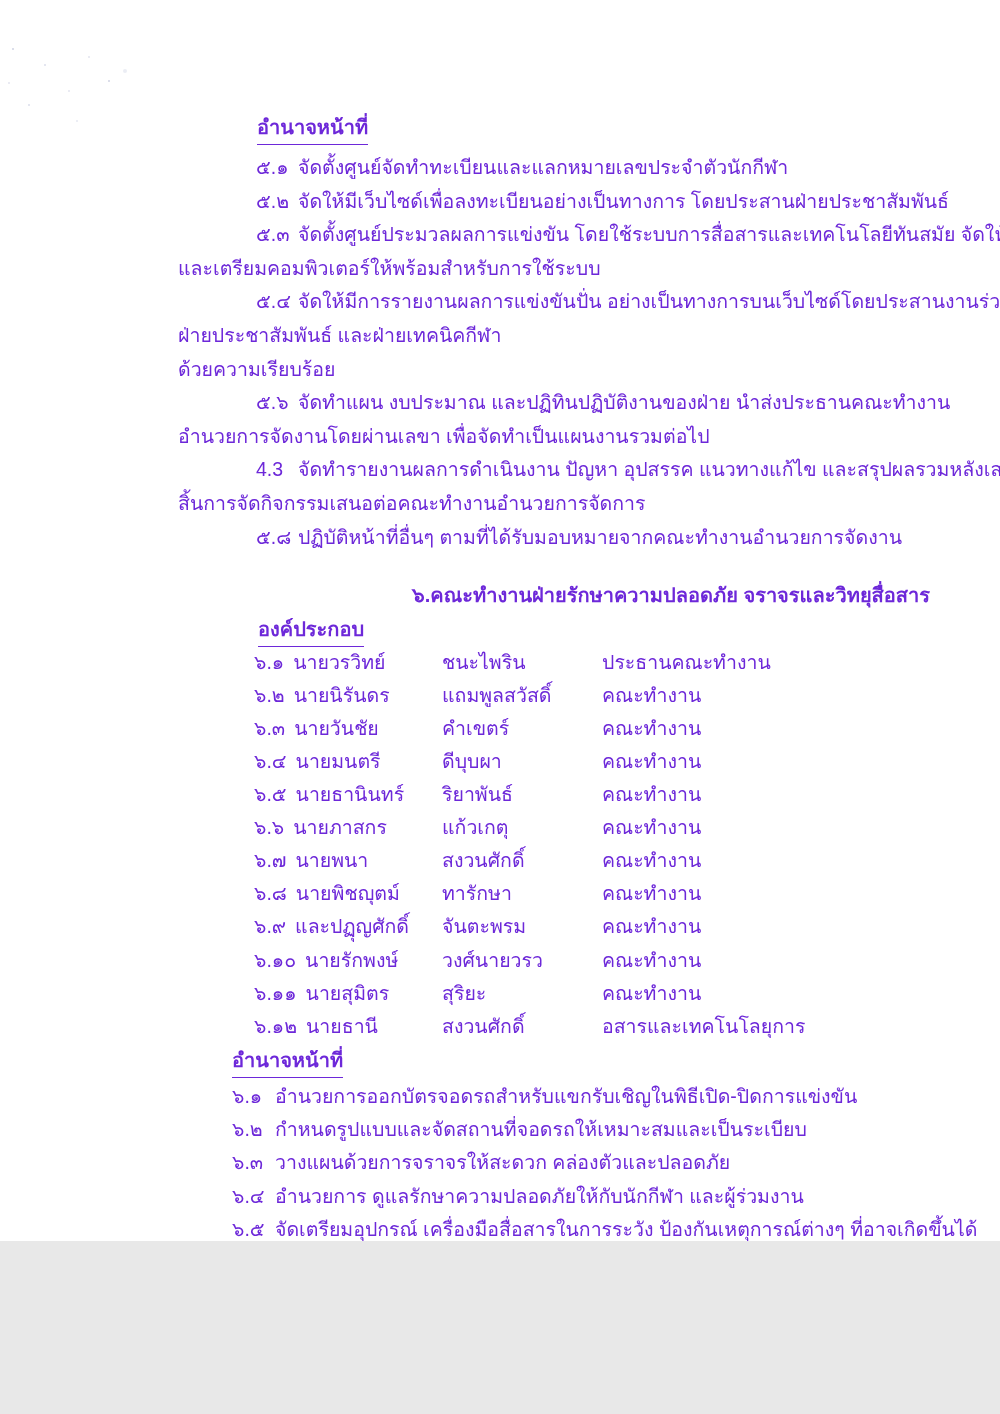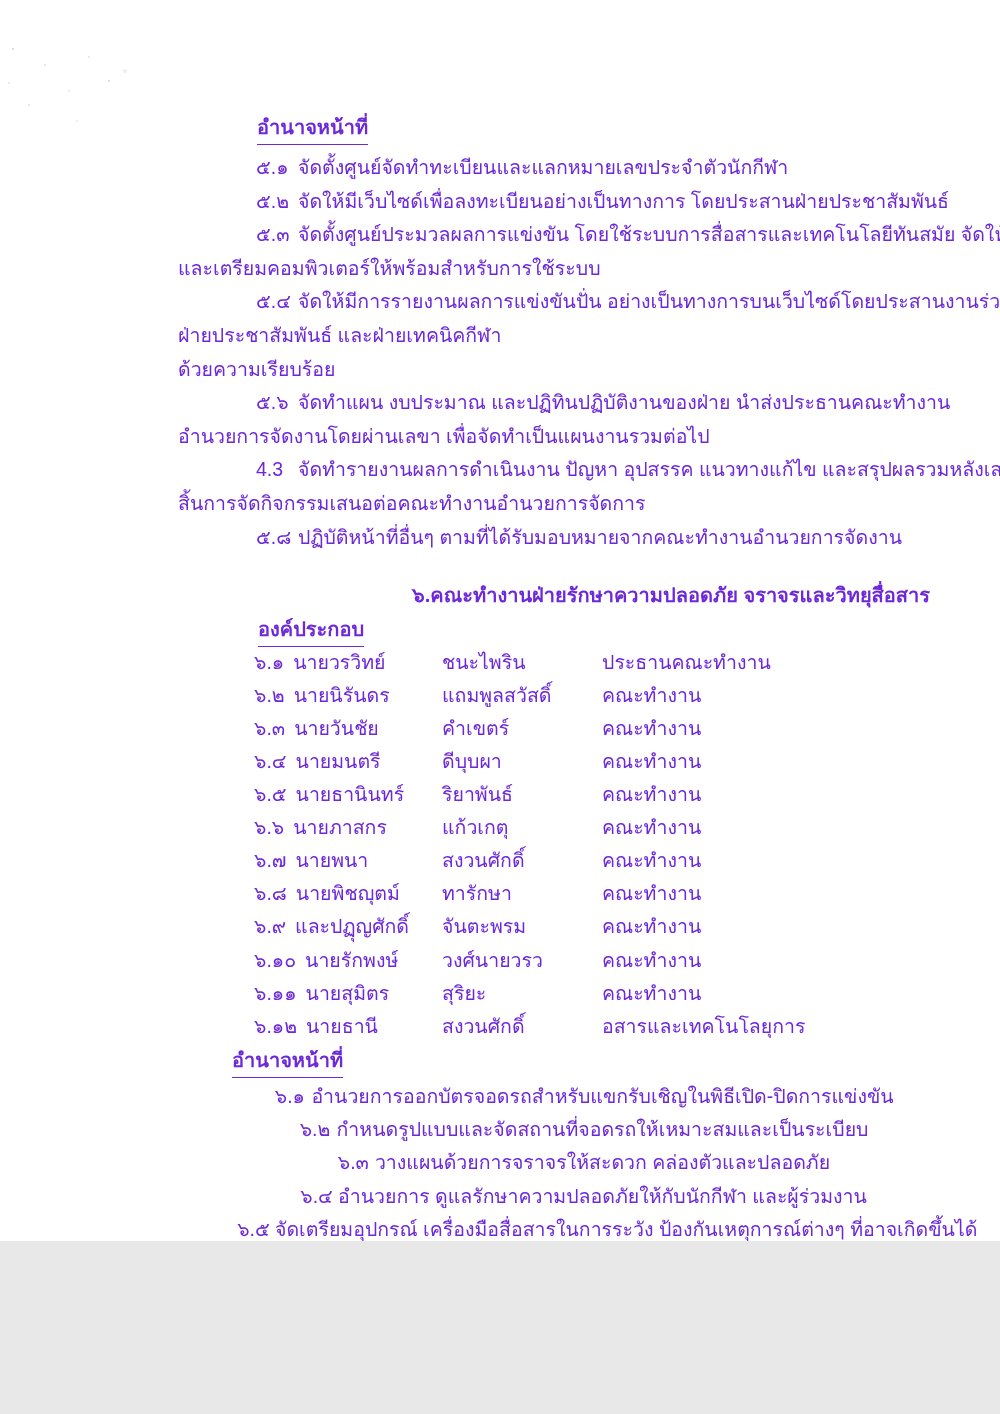--- a/index.html
+++ b/index.html
@@ -19,21 +19,21 @@
   .ul{border-bottom:1.6px solid currentColor;padding-bottom:1px;display:inline-block;}
   .item-line{height:33.6px;}
   .l1{padding-left:78px;}
   .num{display:inline-block;min-width:42px;}
   .sec6head{margin-top:24px;height:33.6px;padding-left:10px;font-weight:bold;font-size:20px;white-space:nowrap;text-align:right;}
   .s6num{display:inline-block;width:70px;}
   .comphead{height:34px;padding-left:80px;font-weight:bold;font-size:20px;white-space:nowrap;}
   .mrow{height:33.1px;margin-left:76px;display:grid;grid-template-columns:188px 160px 1fr;white-space:nowrap;}
   .mnum{display:inline-block;margin-right:9px;}
   .dutieshead{height:37px;padding-left:54px;font-weight:bold;font-size:20px;white-space:nowrap;}
-  .drow{height:33.3px;padding-left:54px;white-space:nowrap;text-align:center;}
+  .drow{height:33.3px;padding-left:54px;white-space:nowrap;}
   .dnum{display:inline-block;min-width:43px;}
   .noise{
     position:absolute;left:12px;top:48px;width:2px;height:2px;border-radius:50%;
     background:rgba(115,125,175,.35);
     box-shadow:
       32px 16px 0 rgba(115,125,175,.25),
       96px 32px 0 rgba(100,110,160,.30),
       56px 42px 0 rgba(115,125,175,.20),
       16px 56px 0 rgba(115,125,175,.25),
       76px 8px 0 rgba(115,125,175,.20),

